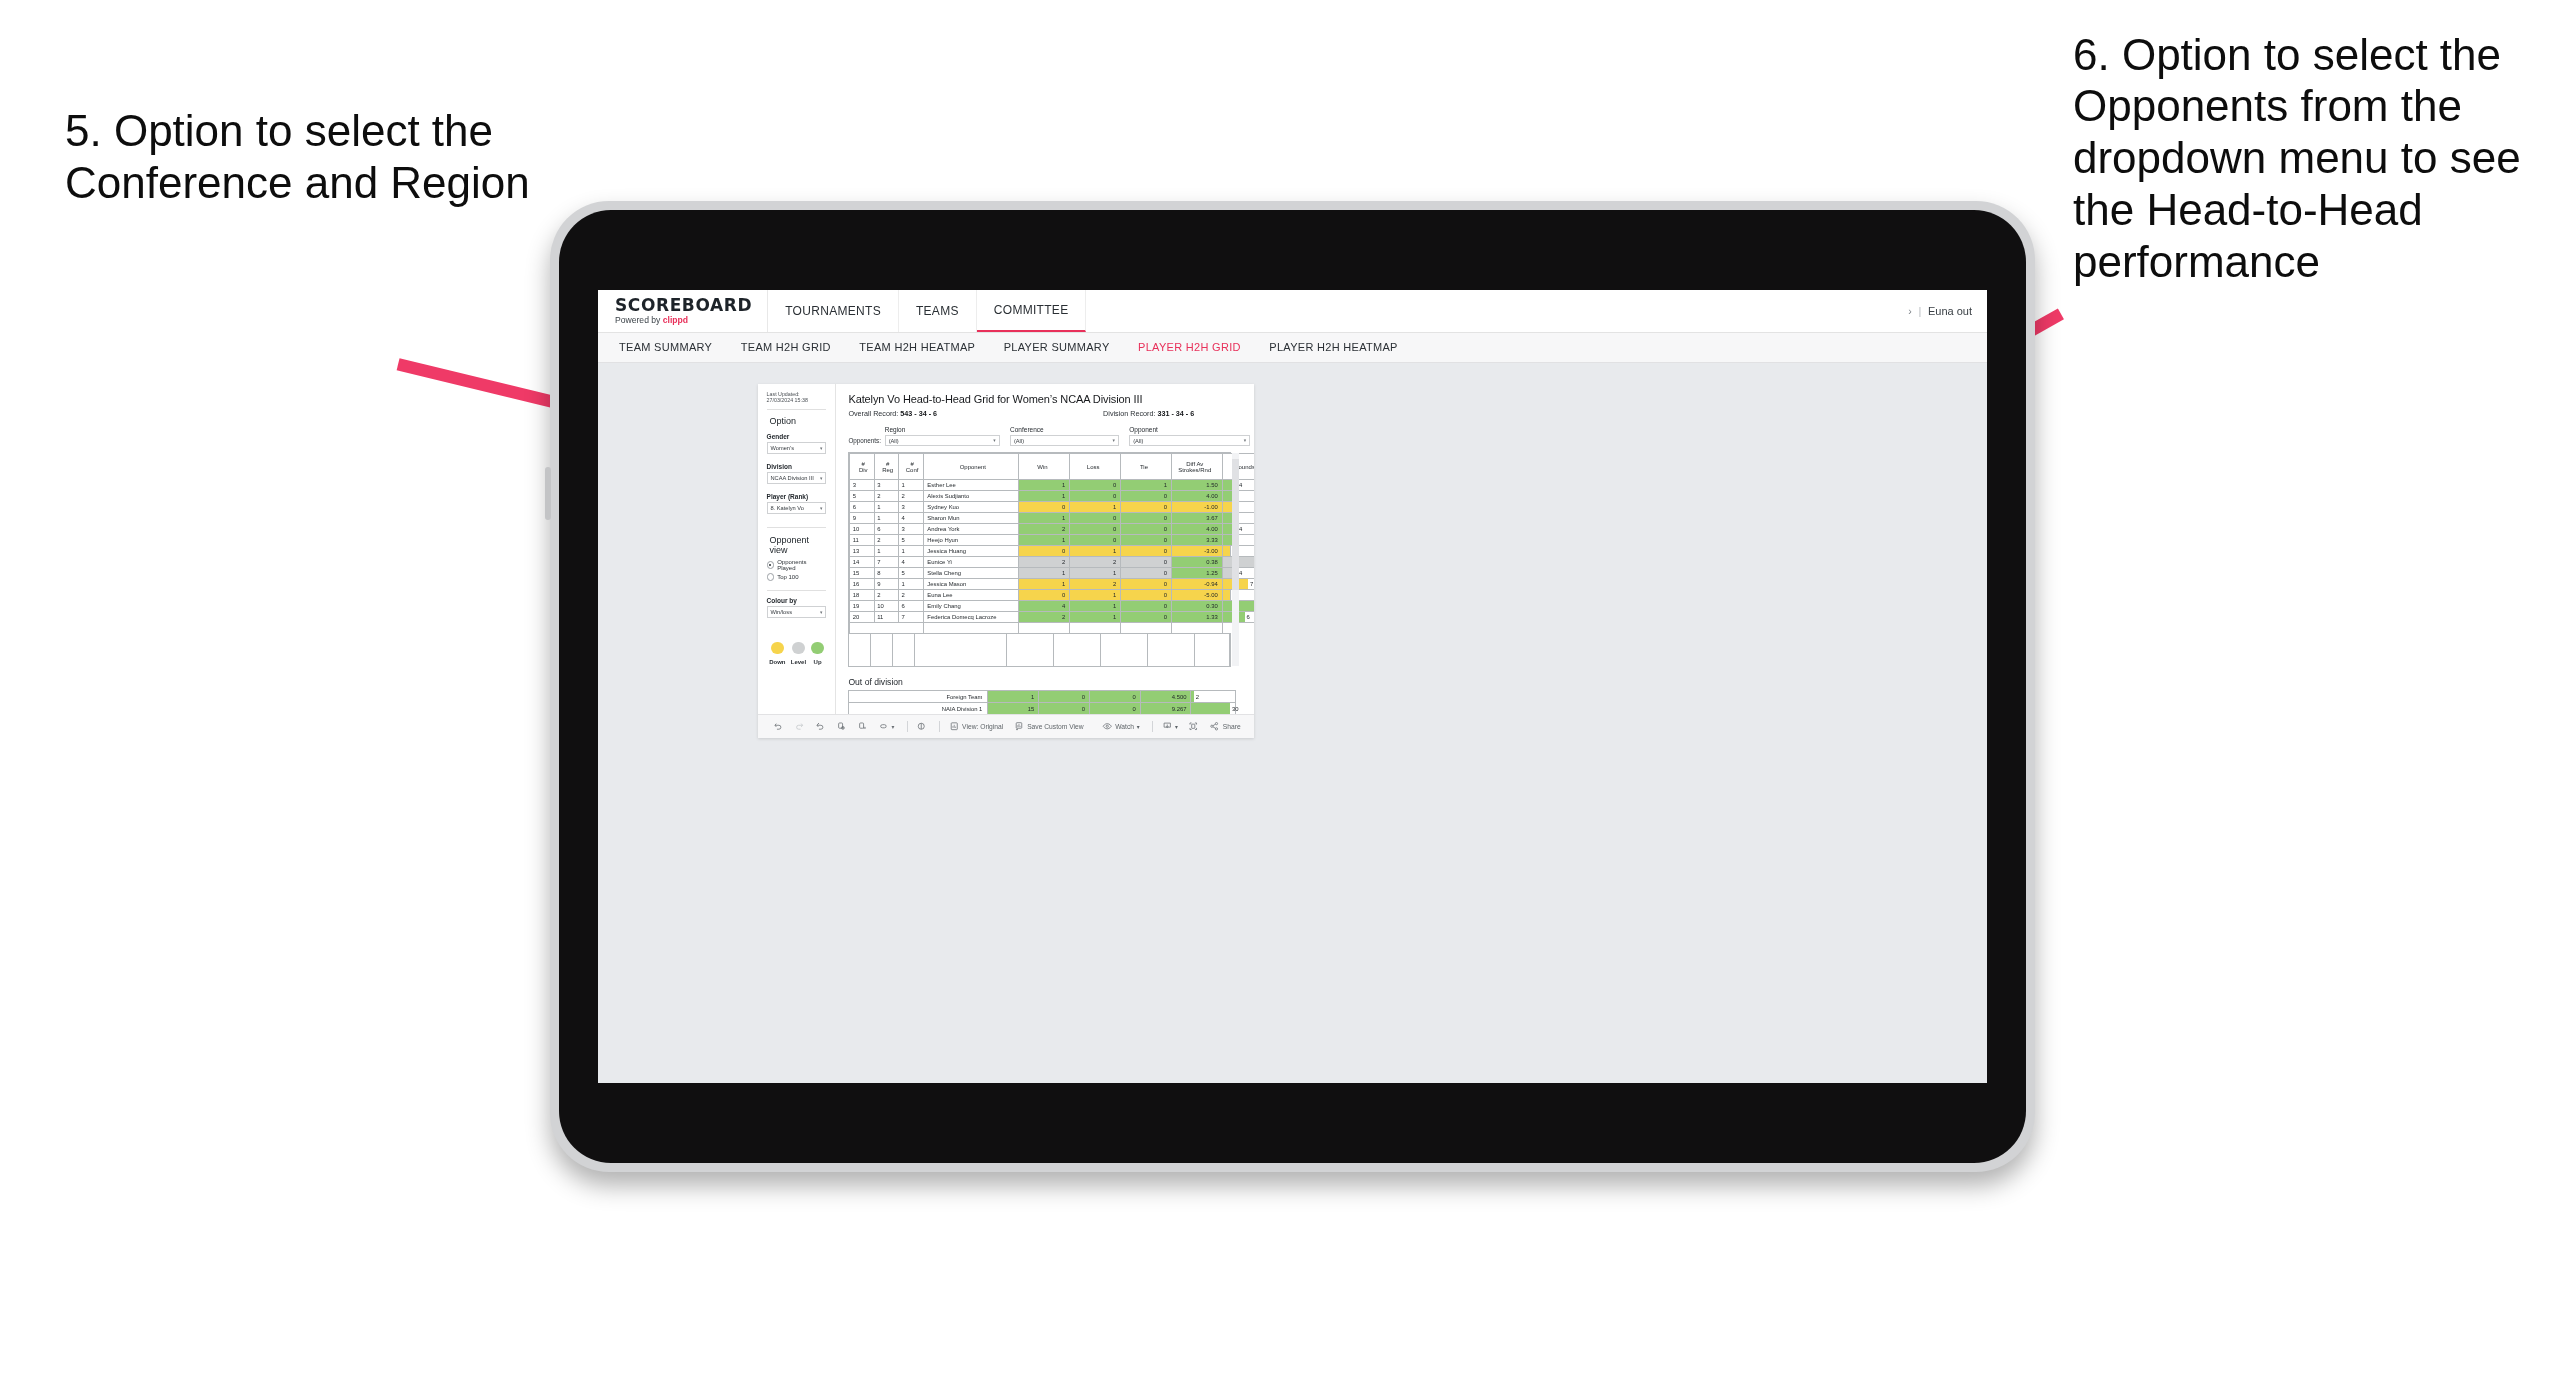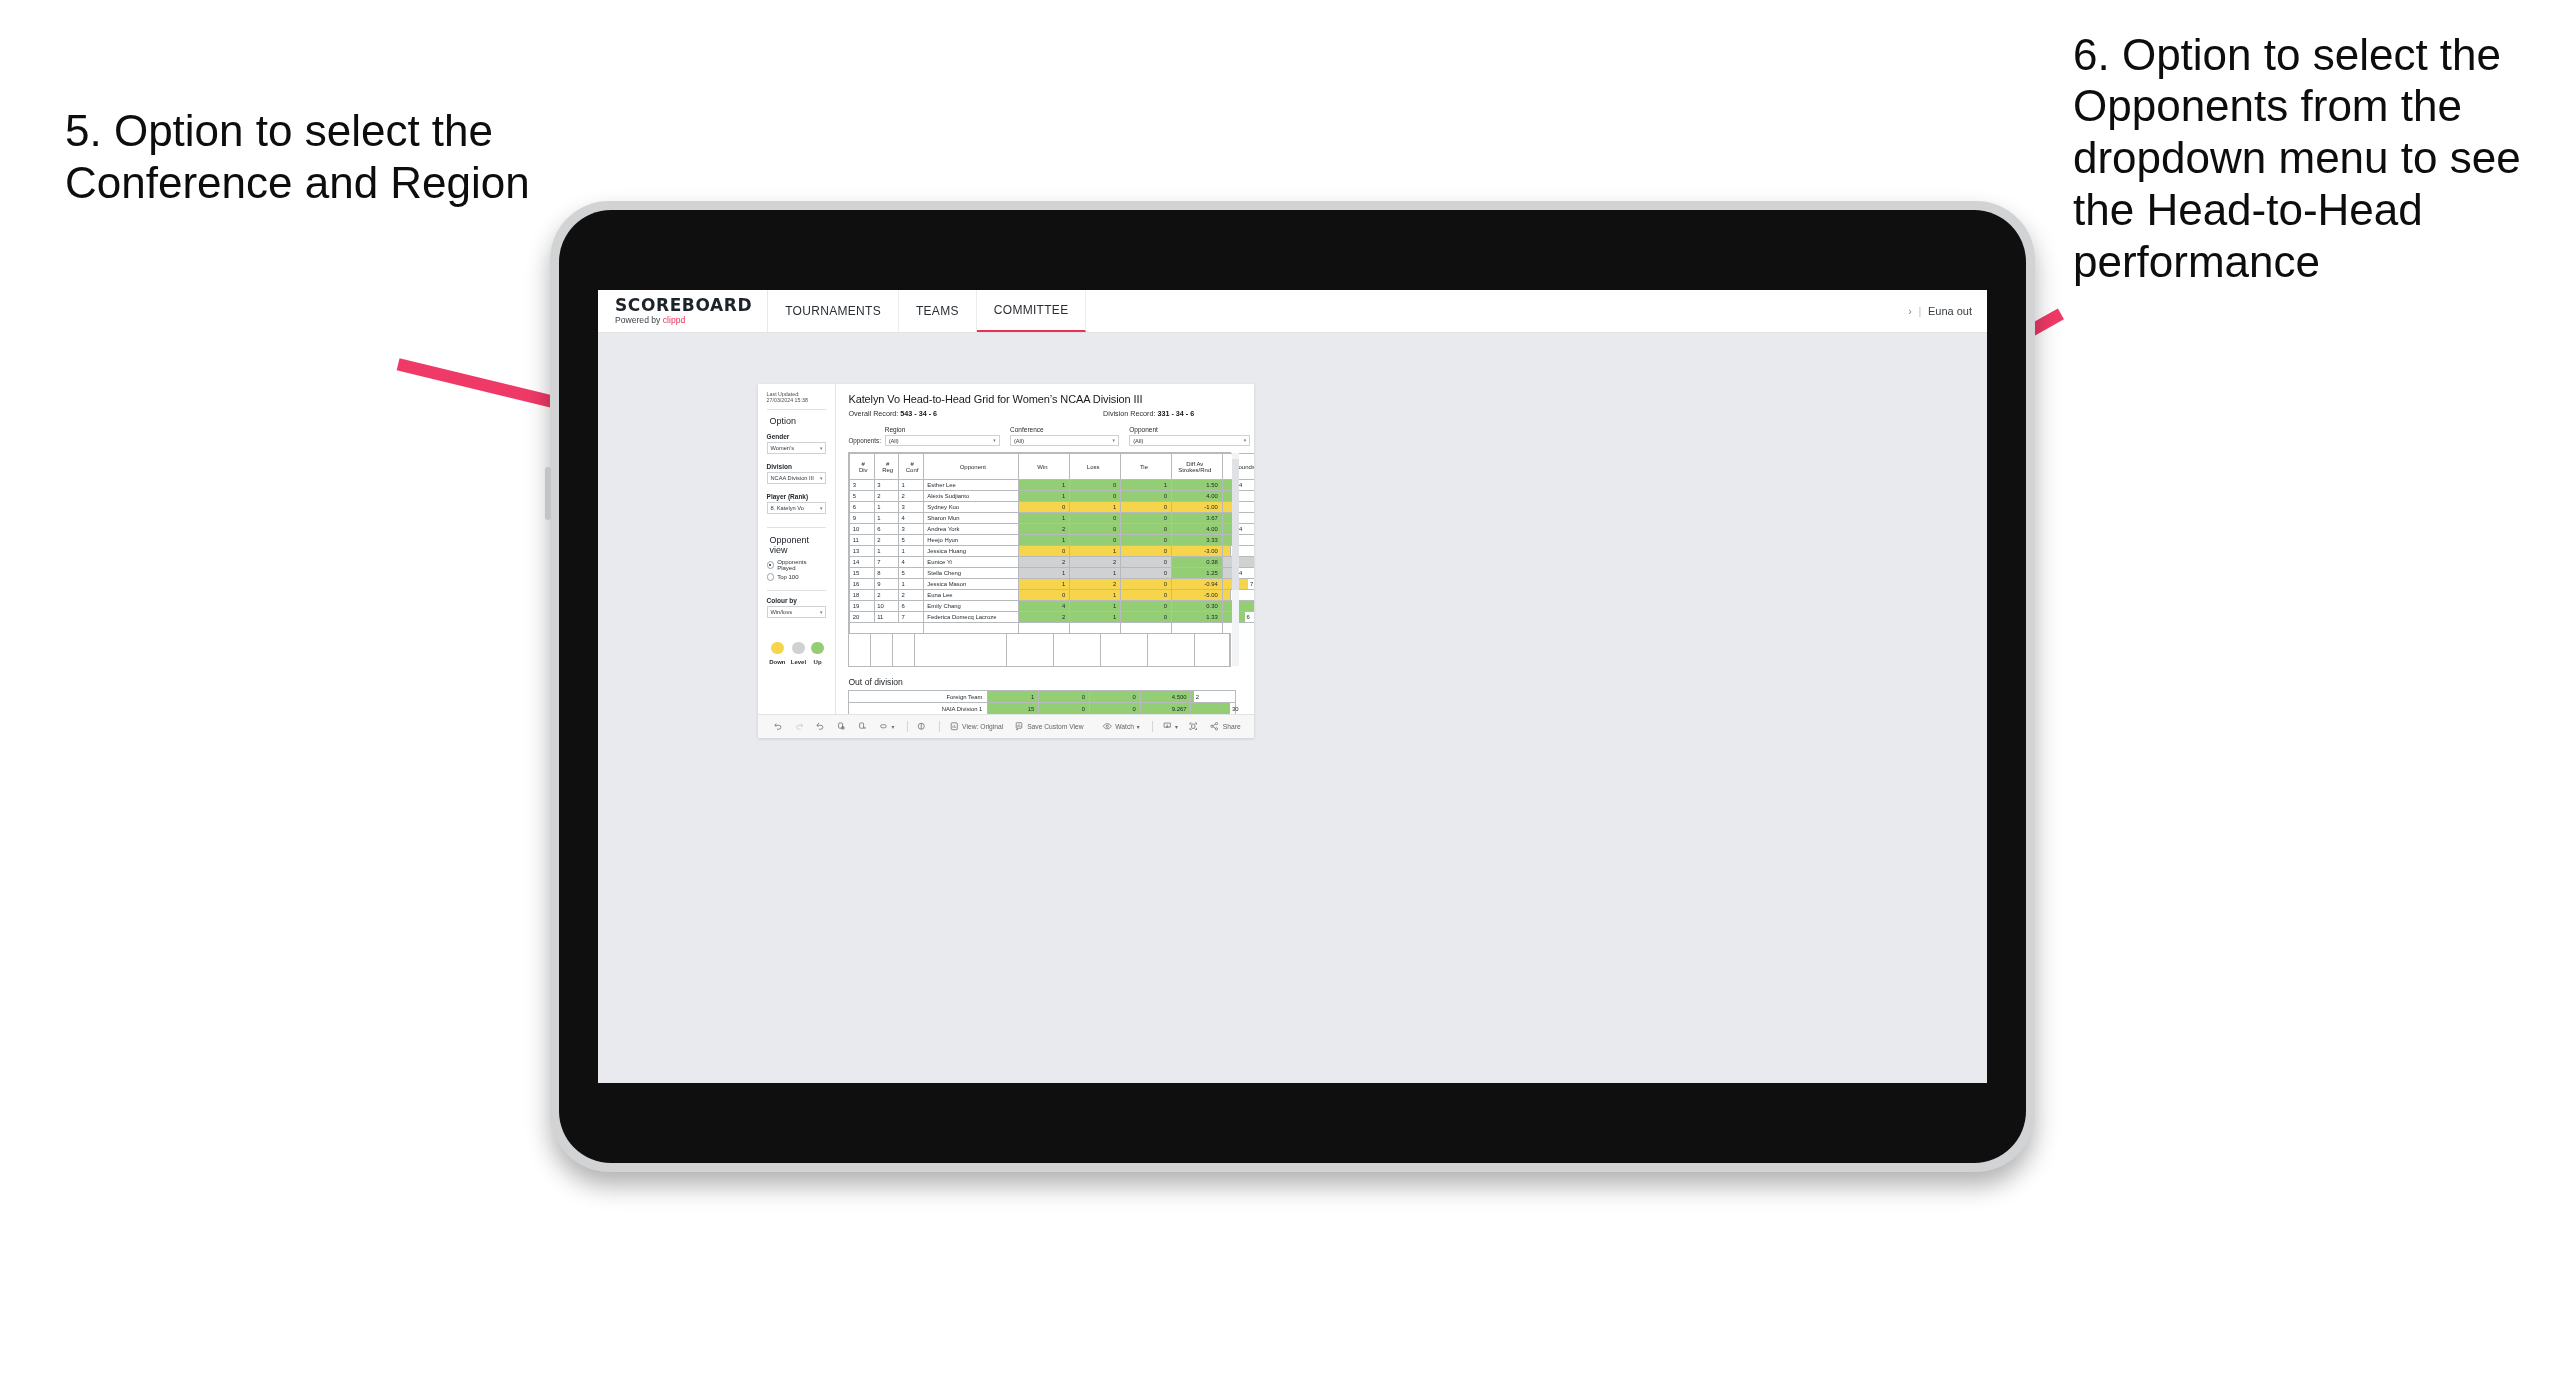--- a/index.html
+++ b/index.html
@@ -23,21 +23,21 @@
   .tab-screen{position:absolute;left:48px;top:89px;right:48px;bottom:89px;background:#e8eaed;overflow:hidden;}
   .side-btn{position:absolute;left:-4.8px;width:5.7px;background:#c3c4c6;border-radius:2.9px;}
   .cam-dot{position:absolute;left:11.4px;background:#0a0a0a;border-radius:50%;}
   .cam-ring{position:absolute;left:15px;width:9.5px;height:9.5px;border-radius:50%;background:#1d2a44;}
 
   
   .app-header{height:42px;background:#fff;display:flex;align-items:stretch;border-bottom:1px solid #e3e3e3;}
   .logo-box{display:flex;flex-direction:column;justify-content:center;padding:0 15px 0 17px;border-right:1px solid #e8e8e8;}
   .logo-main{font-family:"DejaVu Sans", sans-serif;font-weight:bold;font-size:17px;letter-spacing:0.6px;color:#1d2329;line-height:1;}
   .logo-sub{font-size:8.6px;color:#3c4349;margin-top:1.9px;line-height:1;}
-  .logo-sub b{color:#e8305a;font-weight:normal;margin-top:35px;}
+  .logo-sub b{color:#e8305a;font-weight:bold;margin-top:35px;}
   .nav-top{display:flex;align-items:stretch;}
   .nav-top-item{display:flex;align-items:center;padding:0 17px;font-size:12px;color:#2a2f34;
     letter-spacing:0.3px;border-right:1px solid #ededed;cursor:pointer;}
   .nav-top-item.active{border-bottom:2.9px solid #e8305a;}
   .header-right{margin-left:auto;display:flex;align-items:center;gap:6.7px;padding-right:15px;font-size:11px;color:#3a4045;}
   .hr-sep{color:#b9bdc1;}
   .chev{color:#7b8187;font-size:10.5px;}
 
   
   .subnav{height:28.5px;background:#f7f7f8;display:flex;align-items:center;
@@ -154,20 +154,28 @@
         <div class="nav-top-item">TEAMS</div>
         <div class="nav-top-item active">COMMITTEE</div>
       </div>
       <div class="header-right">
         <span class="chev">›</span>
         <span class="hr-sep">|</span>
         <span>Euna out</span>
       </div>
     </div>
 
+    <div class="subnav">
+      <div class="subnav-item">TEAM SUMMARY</div>
+      <div class="subnav-item">TEAM H2H GRID</div>
+      <div class="subnav-item">TEAM H2H HEATMAP</div>
+      <div class="subnav-item">PLAYER SUMMARY</div>
+      <div class="subnav-item active">PLAYER H2H GRID</div>
+      <div class="subnav-item">PLAYER H2H HEATMAP</div>
+    </div>
 
     <div class="board">
       <div class="board-body">
 
         <div class="side">
           <div class="last-upd">Last Updated: 27/03/2024 15:38</div>
           <div class="side-rule"></div>
           <div class="side-h">Option</div>
 
           <div class="fld">

